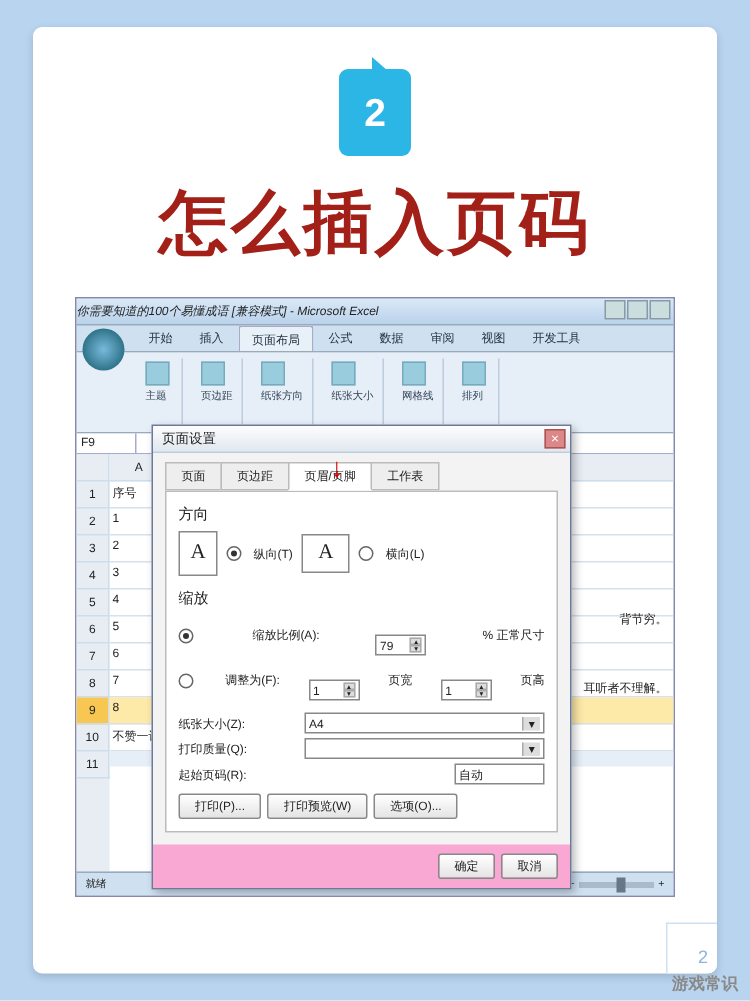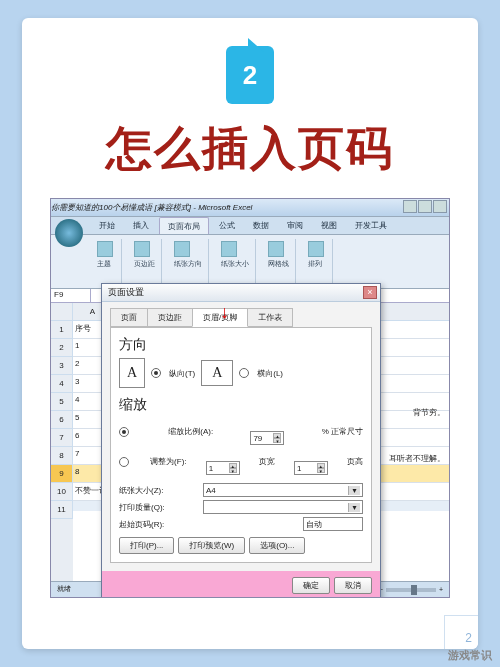--- a/index.html
+++ b/index.html
@@ -99,21 +99,21 @@
     z-index:10;
   }
   .dlg-title { background:linear-gradient(#fdfdfd,#e0e7ef); height:18px; padding:2px 6px; font-size:9px; border-bottom:1px solid #bcd; position:relative;}
   .dlg-close { position:absolute; right:3px; top:2px; width:14px;height:13px; background:#d88; border:1px solid #a55; color:#fff; text-align:center; font-size:9px; line-height:11px;}
   .dlg-tabs { display:flex; padding:6px 8px 0; gap:0; font-size:8px; background:#f3f3f3;}
   .dtab { padding:3px 10px; border:1px solid #bbb; background:#eee; margin-right:-1px;}
   .dtab.active { background:#fff; border-bottom-color:#fff; position:relative; z-index:2;}
   .red-arrow { position:absolute; left:118px; top:18px; color:#d00; font-size:18px; font-weight:bold; z-index:20; }
   .dlg-body { background:#fff; margin:0 8px 8px; border:1px solid #bbb; padding:8px; font-size:8px; position:relative;}
   .section { margin-bottom:8px;}
-  .section-label { font-size:14px; margin-bottom:4px;}
+  .section-label { font-size:10px; margin-bottom:4px;}
   .orient { display:flex; align-items:center; gap:6px;}
   .obox { width:26px;height:30px; border:1px solid #888; background:#fff; display:flex; align-items:center; justify-content:center; font-size:14px; font-family:serif;}
   .radio { width:10px;height:10px; border:1px solid #666; border-radius:50%; display:inline-block; vertical-align:middle; margin-right:2px; position:relative;}
   .radio.checked::after { content:""; position:absolute; top:2px;left:2px;width:4px;height:4px;background:#333;border-radius:50%;}
   .row { display:flex; align-items:center; gap:4px; margin:3px 0;justify-content:space-between;}
   .numbox { width:34px; height:14px; border:1px solid #888; background:#fff; padding:0 2px; display:inline-flex; align-items:center; justify-content:space-between;margin-top:13px;}
   .spinbox { width:8px; display:flex; flex-direction:column;}
   .spinbox span { height:5px; font-size:5px; line-height:5px; text-align:center; background:#ddd; border:1px solid #aaa;}
   .combo { width:160px; height:14px; border:1px solid #888; background:#fff; display:flex; align-items:center; justify-content:space-between; padding:0 2px;}
   .combo .dd { width:12px; text-align:center; background:#ddd; border-left:1px solid #aaa;}

